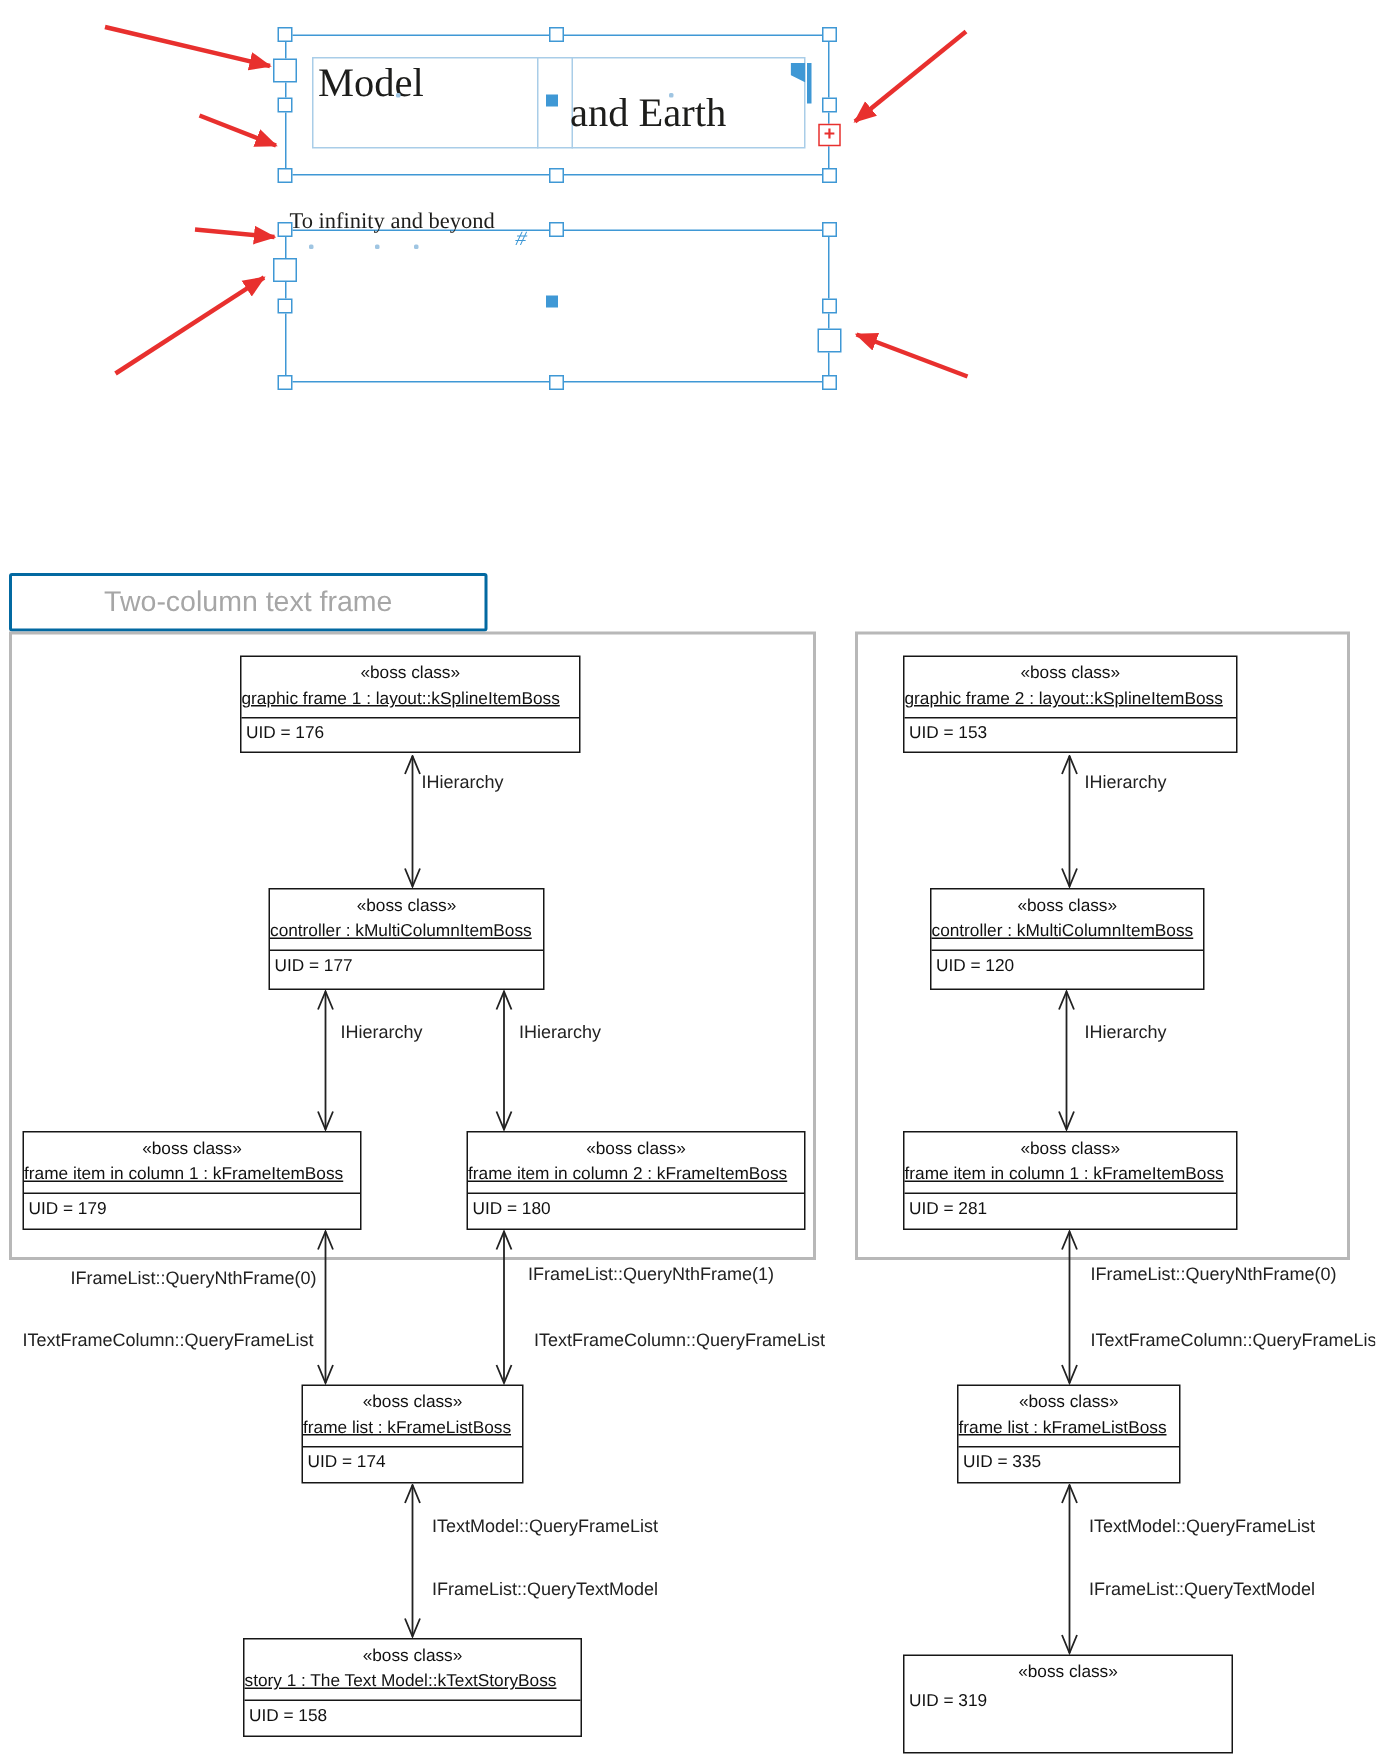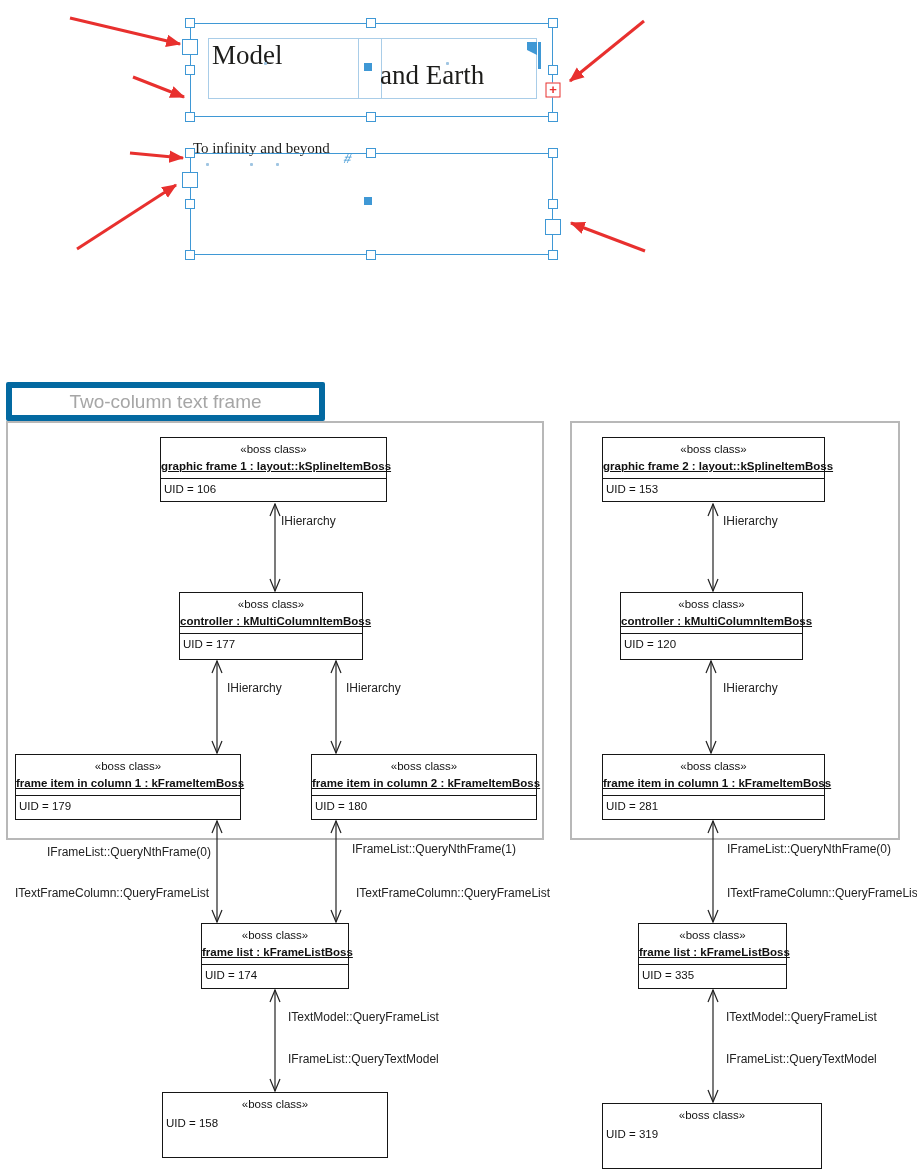--- a/index.html
+++ b/index.html
@@ -23,28 +23,28 @@
     color:#e8302e; font:bold 13px/12px "Liberation Sans",sans-serif; text-align:center; }
   .centerpt { position:absolute; width:8px; height:8px; background:#3f98d5; transform:translate(-50%,-50%); }
   .frame-text { position:absolute; font-family:"Liberation Serif", serif; color:#1d1d1b; white-space:nowrap; }
   .hdot { position:absolute; width:3px; height:3px; background:#9fc5e2; border-radius:1px; }
   .caret-bar { position:absolute; width:2.5px; height:27px; background:#3f98d5; }
   .caret-flag { position:absolute; width:10px; height:13px; background:#3f98d5;
     clip-path:polygon(100% 0, 100% 100%, 0 62%, 0 0); }
   .story-end { position:absolute; color:#3f98d5; font:13px "Liberation Sans",sans-serif; transform:skewX(-14deg); letter-spacing:-1px; }
   
   .group-tab {
-    position:absolute; background:#fff; border:6px solid #0369a1; box-sizing:border-box;
+    position:absolute; background:#fff; border:2px solid #0369a1; box-sizing:border-box;
     border-radius:2px; color:#a6a6a6; font-size:19px; display:flex; align-items:center; justify-content:center;
   }
   .group-body { position:absolute; border:2px solid #b8b8b8; box-sizing:border-box; background:transparent; }
   .ubox { position:absolute; background:#fff; border:1.6px solid #161616; box-sizing:border-box; font-size:11.5px; color:#111; }
   .ubox .stype { text-align:center; padding-top:2px; height:18px; line-height:18px; white-space:nowrap; }
-  .ubox .uname { text-align:center; height:20px; line-height:17px; white-space:nowrap;
-    border-bottom:1.5px solid #161616;font-weight:bold; }
+  .ubox .uname { height:20px; line-height:17px; white-space:nowrap;
+    border-bottom:1.5px solid #161616; }
   .ubox .uname span { text-decoration:underline; }
   .ubox .uid { text-align:left; padding:4px 0 0 3px; white-space:nowrap; }
   .lbl { position:absolute; font-size:12px; color:#222; white-space:nowrap; }
   svg.overlay { position:absolute; left:0; top:0; pointer-events:none; }
 </style>
 </head>
 <body>
 
 <div id="canvas">
 
@@ -92,21 +92,21 @@
   <div class="port" style="left:553px; top:227px;"></div>
 
   <div class="group-tab" style="left:6px; top:382px; width:319px; height:39px;">
     <span>Two-column text frame</span>
   </div>
   <div class="group-body" style="left:6px; top:421px; width:538px; height:419px;"></div>
 
   <div class="ubox" style="left:160px; top:437px; width:227px; height:65px;">
     <div class="stype">«boss class»</div>
     <div class="uname"><span>graphic frame 1 : layout::kSplineItemBoss</span></div>
-    <div class="uid">UID = 106</div>
+    <div class="uid">UID = 176</div>
   </div>
   <div class="ubox" style="left:179px; top:592px; width:184px; height:68px;">
     <div class="stype">«boss class»</div>
     <div class="uname"><span>controller : kMultiColumnItemBoss</span></div>
     <div class="uid">UID = 177</div>
   </div>
   <div class="ubox" style="left:15px; top:754px; width:226px; height:66px;">
     <div class="stype">«boss class»</div>
     <div class="uname"><span>frame item in column 1 : kFrameItemBoss</span></div>
     <div class="uid">UID = 179</div>
@@ -116,20 +116,21 @@
     <div class="uname"><span>frame item in column 2 : kFrameItemBoss</span></div>
     <div class="uid">UID = 180</div>
   </div>
   <div class="ubox" style="left:201px; top:923px; width:148px; height:66px;">
     <div class="stype">«boss class»</div>
     <div class="uname"><span>frame list : kFrameListBoss</span></div>
     <div class="uid">UID = 174</div>
   </div>
   <div class="ubox" style="left:162px; top:1092px; width:226px; height:66px;">
     <div class="stype">«boss class»</div>
+    <div class="uname"><span>story 1 : The Text Model::kTextStoryBoss</span></div>
     <div class="uid">UID = 158</div>
   </div>
 
   <div class="lbl" style="left:281px; top:514px;">IHierarchy</div>
   <div class="lbl" style="left:227px; top:681px;">IHierarchy</div>
   <div class="lbl" style="left:346px; top:681px;">IHierarchy</div>
   <div class="lbl" style="left:47px; top:845px;">IFrameList::QueryNthFrame(0)</div>
   <div class="lbl" style="left:15px; top:886px;">ITextFrameColumn::QueryFrameList</div>
   <div class="lbl" style="left:352px; top:842px;">IFrameList::QueryNthFrame(1)</div>
   <div class="lbl" style="left:356px; top:886px;">ITextFrameColumn::QueryFrameList</div>

